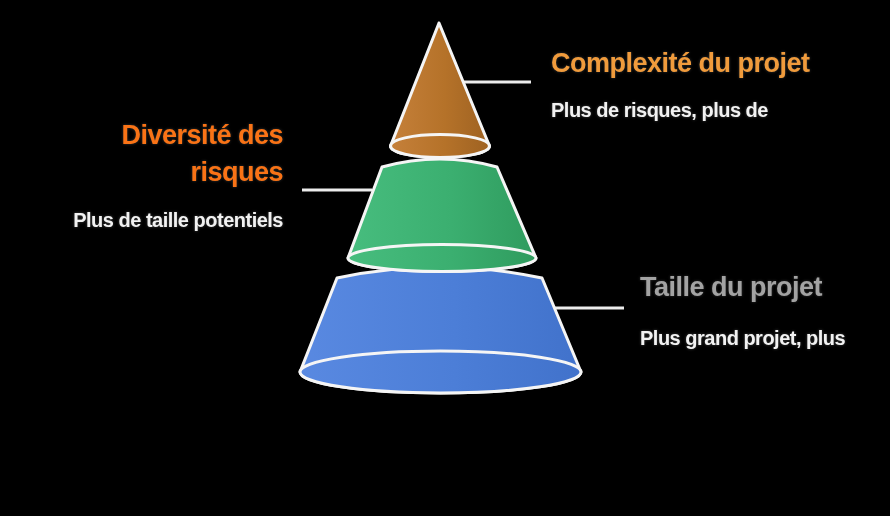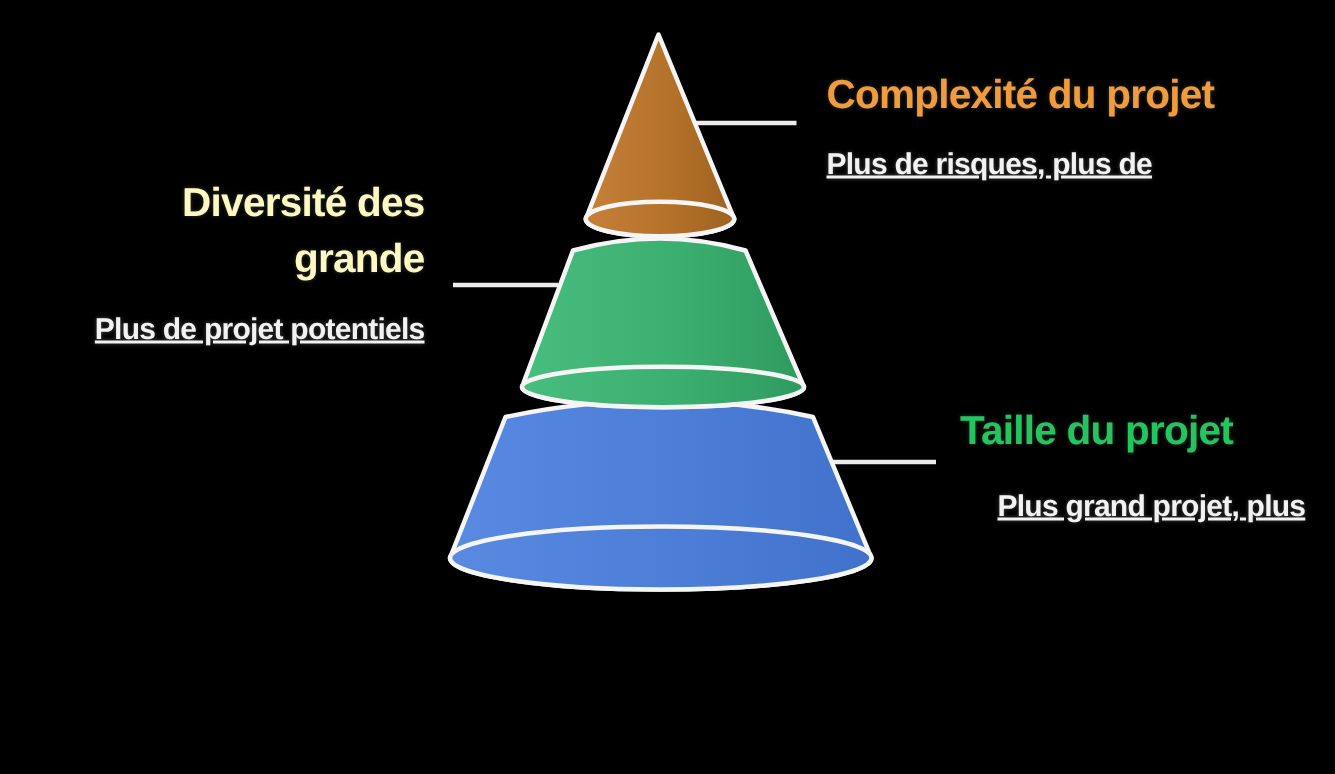--- a/index.html
+++ b/index.html
@@ -32,32 +32,31 @@
   .title.two-line { line-height: 37px; white-space: normal; }
   .desc {
     position: absolute;
     font-size: 20px;
     font-weight: 700;
     line-height: 26px;
     letter-spacing: -0.5px;
     color: #F2F2F2;
     white-space: nowrap;
     text-shadow: 0 0 3px rgba(255,255,255,0.28);
-    text-decoration: underline;
   }
   .desc div { white-space: nowrap; }
 
   #complexity-title { left: 551px; top: 45px; color: #F09B3C; }
   #complexity-desc  { left: 551px; top: 97px; }
 
-  #diversity-title  { left: 0px; top: 117px; width: 283px; text-align: right; color: #fef9c3; }
+  #diversity-title  { left: 0px; top: 117px; width: 283px; text-align: right; color: #f97316; }
   #diversity-desc   { left: 0px; top: 207px; width: 283px; text-align: right; }
 
-  #size-title       { left: 640px; top: 269px; color: #22c55e; }
-  #size-desc        { left: 640px; top: 325px; margin-left: 25px; }
+  #size-title       { left: 640px; top: 269px; color: #a3a3a3; }
+  #size-desc        { left: 640px; top: 325px; }
 </style>
 </head>
 <body>
 
 <div id="canvas">
 
   <svg id="cone-svg" width="890" height="516" viewBox="0 0 890 516">
     <defs>
       <linearGradient id="gradO" x1="0" y1="0" x2="1" y2="0">
         <stop offset="0" stop-color="#C5803A"></stop>
@@ -96,24 +95,24 @@
     </g>
   </svg>
 
   <div id="complexity-title" class="title">Complexité du projet</div>
   <div id="complexity-desc" class="desc">
     <div>Plus de risques, plus de</div>
   </div>
 
   <div id="diversity-title" class="title two-line">
     <div>Diversité des</div>
-    <div>grande</div>
+    <div>risques</div>
   </div>
   <div id="diversity-desc" class="desc">
-    <div>Plus de projet potentiels</div>
+    <div>Plus de taille potentiels</div>
   </div>
 
   <div id="size-title" class="title">Taille du projet</div>
   <div id="size-desc" class="desc">
     <div>Plus grand projet, plus</div>
   </div>
 
 </div>
 
 </body></html>

